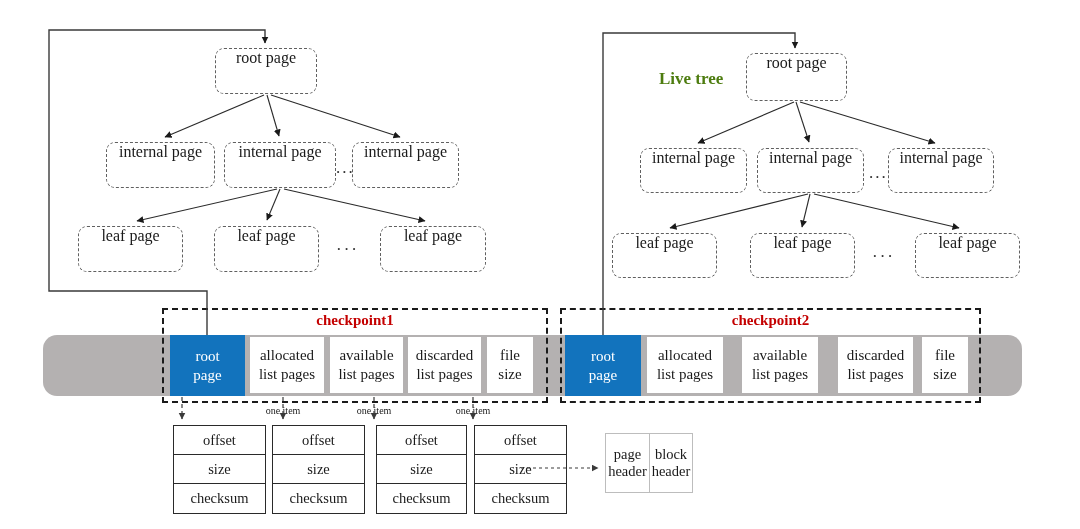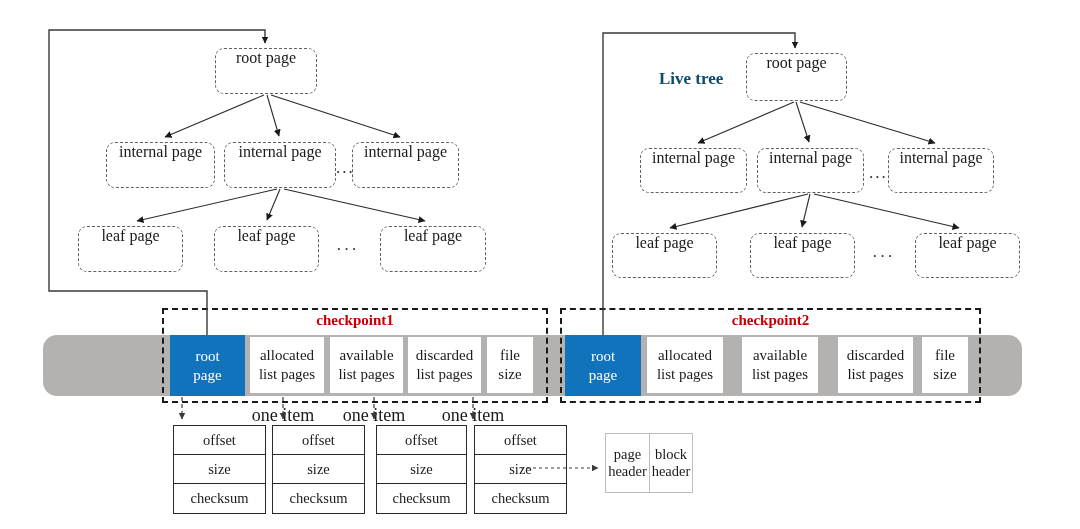--- a/index.html
+++ b/index.html
@@ -10,21 +10,21 @@
   
   .tree-box{
     position:absolute;box-sizing:border-box;border:1px dashed #606060;border-radius:9px;
     background:#fff;display:flex;justify-content:center;
     font-size:16px;white-space:nowrap;
   }
   .dots{
     position:absolute;font-size:17px;letter-spacing:2px;color:#333;
   }
   .live-tree-label{
-    position:absolute;font-weight:bold;font-size:17px;color:#0c4a6e;
+    position:absolute;font-weight:bold;font-size:17px;color:#4d7c0f;
   }
   
   .band{
     position:absolute;left:43px;top:335px;width:979px;height:61px;
     background:#b4b1b1;border-radius:14px;
   }
   .file-label{
     position:absolute;left:46px;top:341px;width:120px;text-align:center;color:#c40000;
   }
   .file-label .l1{font-family:"DejaVu Sans Mono", monospace;font-weight:bold;font-size:13px;display:block;}
@@ -48,21 +48,21 @@
     position:absolute;width:93px;box-sizing:border-box;
     border:1.5px solid #2a2a2a;background:#fff;margin-left:46px;
   }
   .itable .row{
     box-sizing:border-box;height:29px;display:flex;align-items:center;justify-content:center;
     font-size:14.5px;border-bottom:1px solid #2a2a2a;background:#fff;
   }
   .itable .row:last-child{border-bottom:none;}
   .one-item{
     position:absolute;top:405px;transform:translateX(-50%);
-    font-size:18px;white-space:nowrap;background:transparent;
+    font-size:10px;white-space:nowrap;background:transparent;
   }
   
   .disk-note{
     position:absolute;left:522px;top:429px;width:82px;text-align:left;
     font-family:"DejaVu Sans", sans-serif;font-size:12.5px;line-height:1.5;color:#222;
   }
   .disk-cells{
     position:absolute;left:605px;top:433px;height:60px;display:flex;
   }
   .disk-cell{

